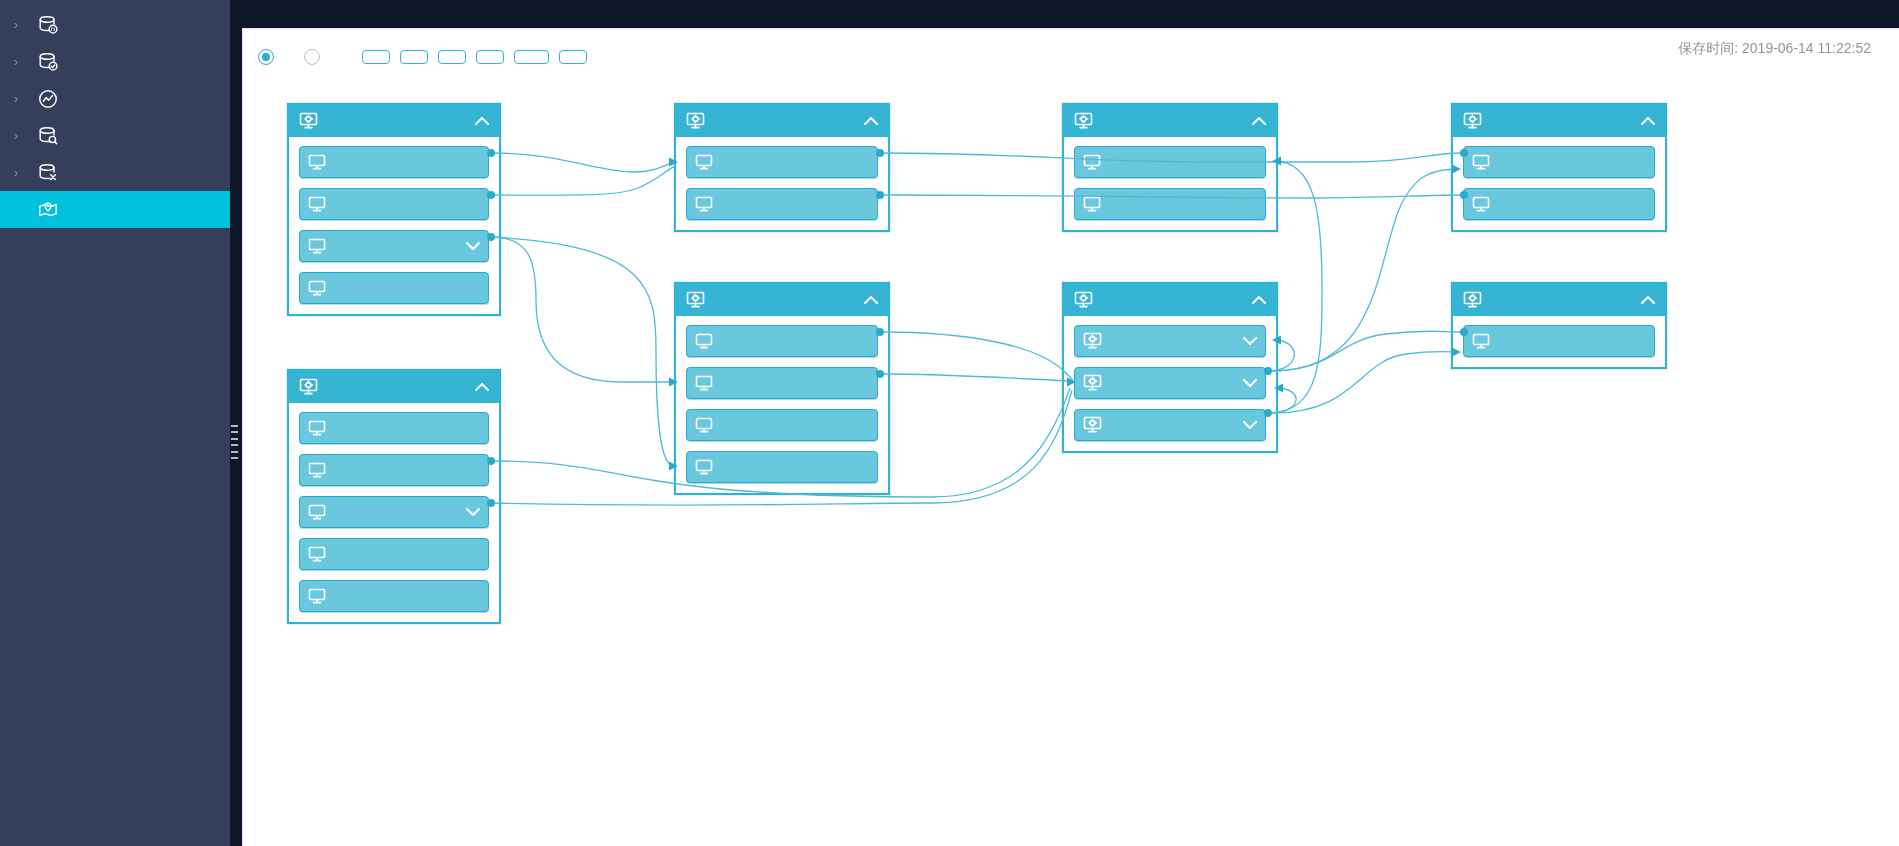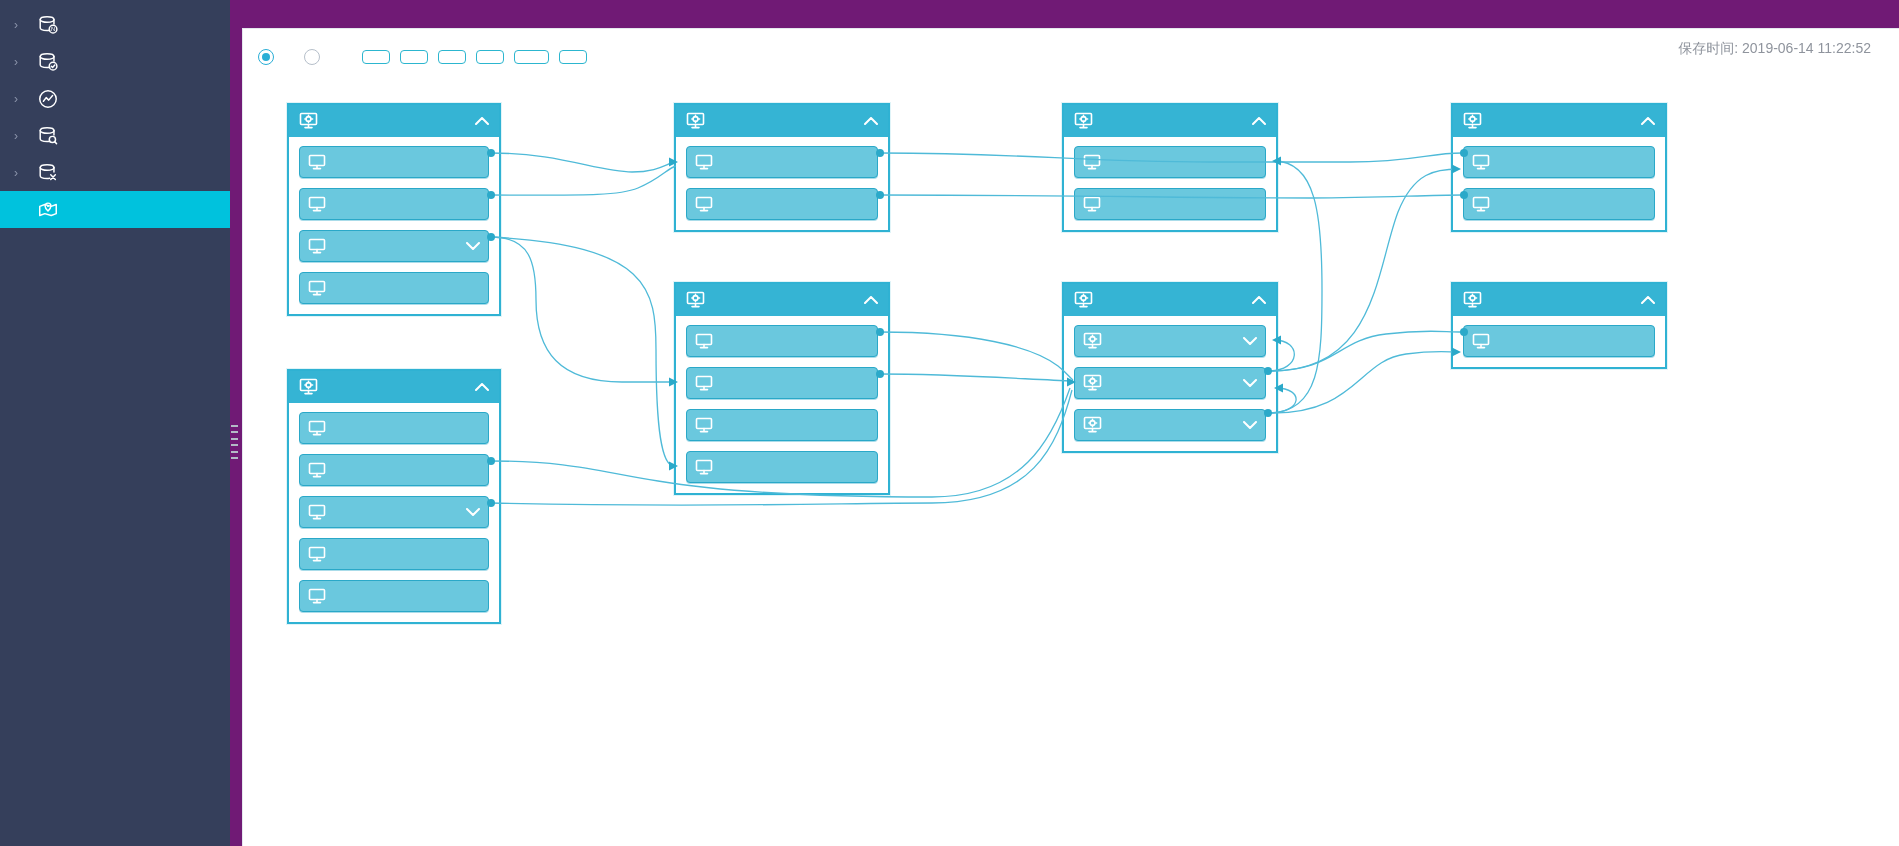--- a/index.html
+++ b/index.html
@@ -10,21 +10,21 @@
   
   .sidebar { width:230px; height:100%; background:#353f5b; flex:none; padding-top:6px; }
   .side-item { height:37px; display:flex; align-items:center; color:#e9edf5;
     font-size:15px; cursor:pointer; padding-left:14px; }
   .side-item .exp { width:14px; color:#8b94aa; font-size:12px; flex:none; }
   .side-item .micon { width:24px; height:24px; flex:none; margin:0 12px 0 8px;
     display:flex; align-items:center; justify-content:center; }
   .side-item.active { background:#00c2dd; color:#fff; }
 
   
-  .content { position:relative; flex:1; height:100%; background:#701a75;text-align:right; }
+  .content { position:relative; flex:1; height:100%; background:#0f172a;text-align:right; }
   .crumbbar { height:28px; display:flex; align-items:center; padding-left:27px;
     font-size:14px; color:#a6b0c3; }
   .crumb { color:#a6b0c3; cursor:pointer; }
   .crumb-sep { margin:0 8px; color:#b9c1d0; }
   .card { position:absolute; left:12px; top:28px; right:0; bottom:0; background:#fff;
     border-left:1px solid #e5e8ee; border-top:1px solid #e5e8ee; }
   .toolbar { display:flex; align-items:center; padding:9px 0 0 15px; height:46px; }
   .radio-opt { display:flex; align-items:center; margin-right:22px; cursor:pointer;
     font-size:14px; color:#3a3f47; }
   .radio-ring { width:16px; height:16px; border-radius:50%; border:1px solid #b6bfca;

